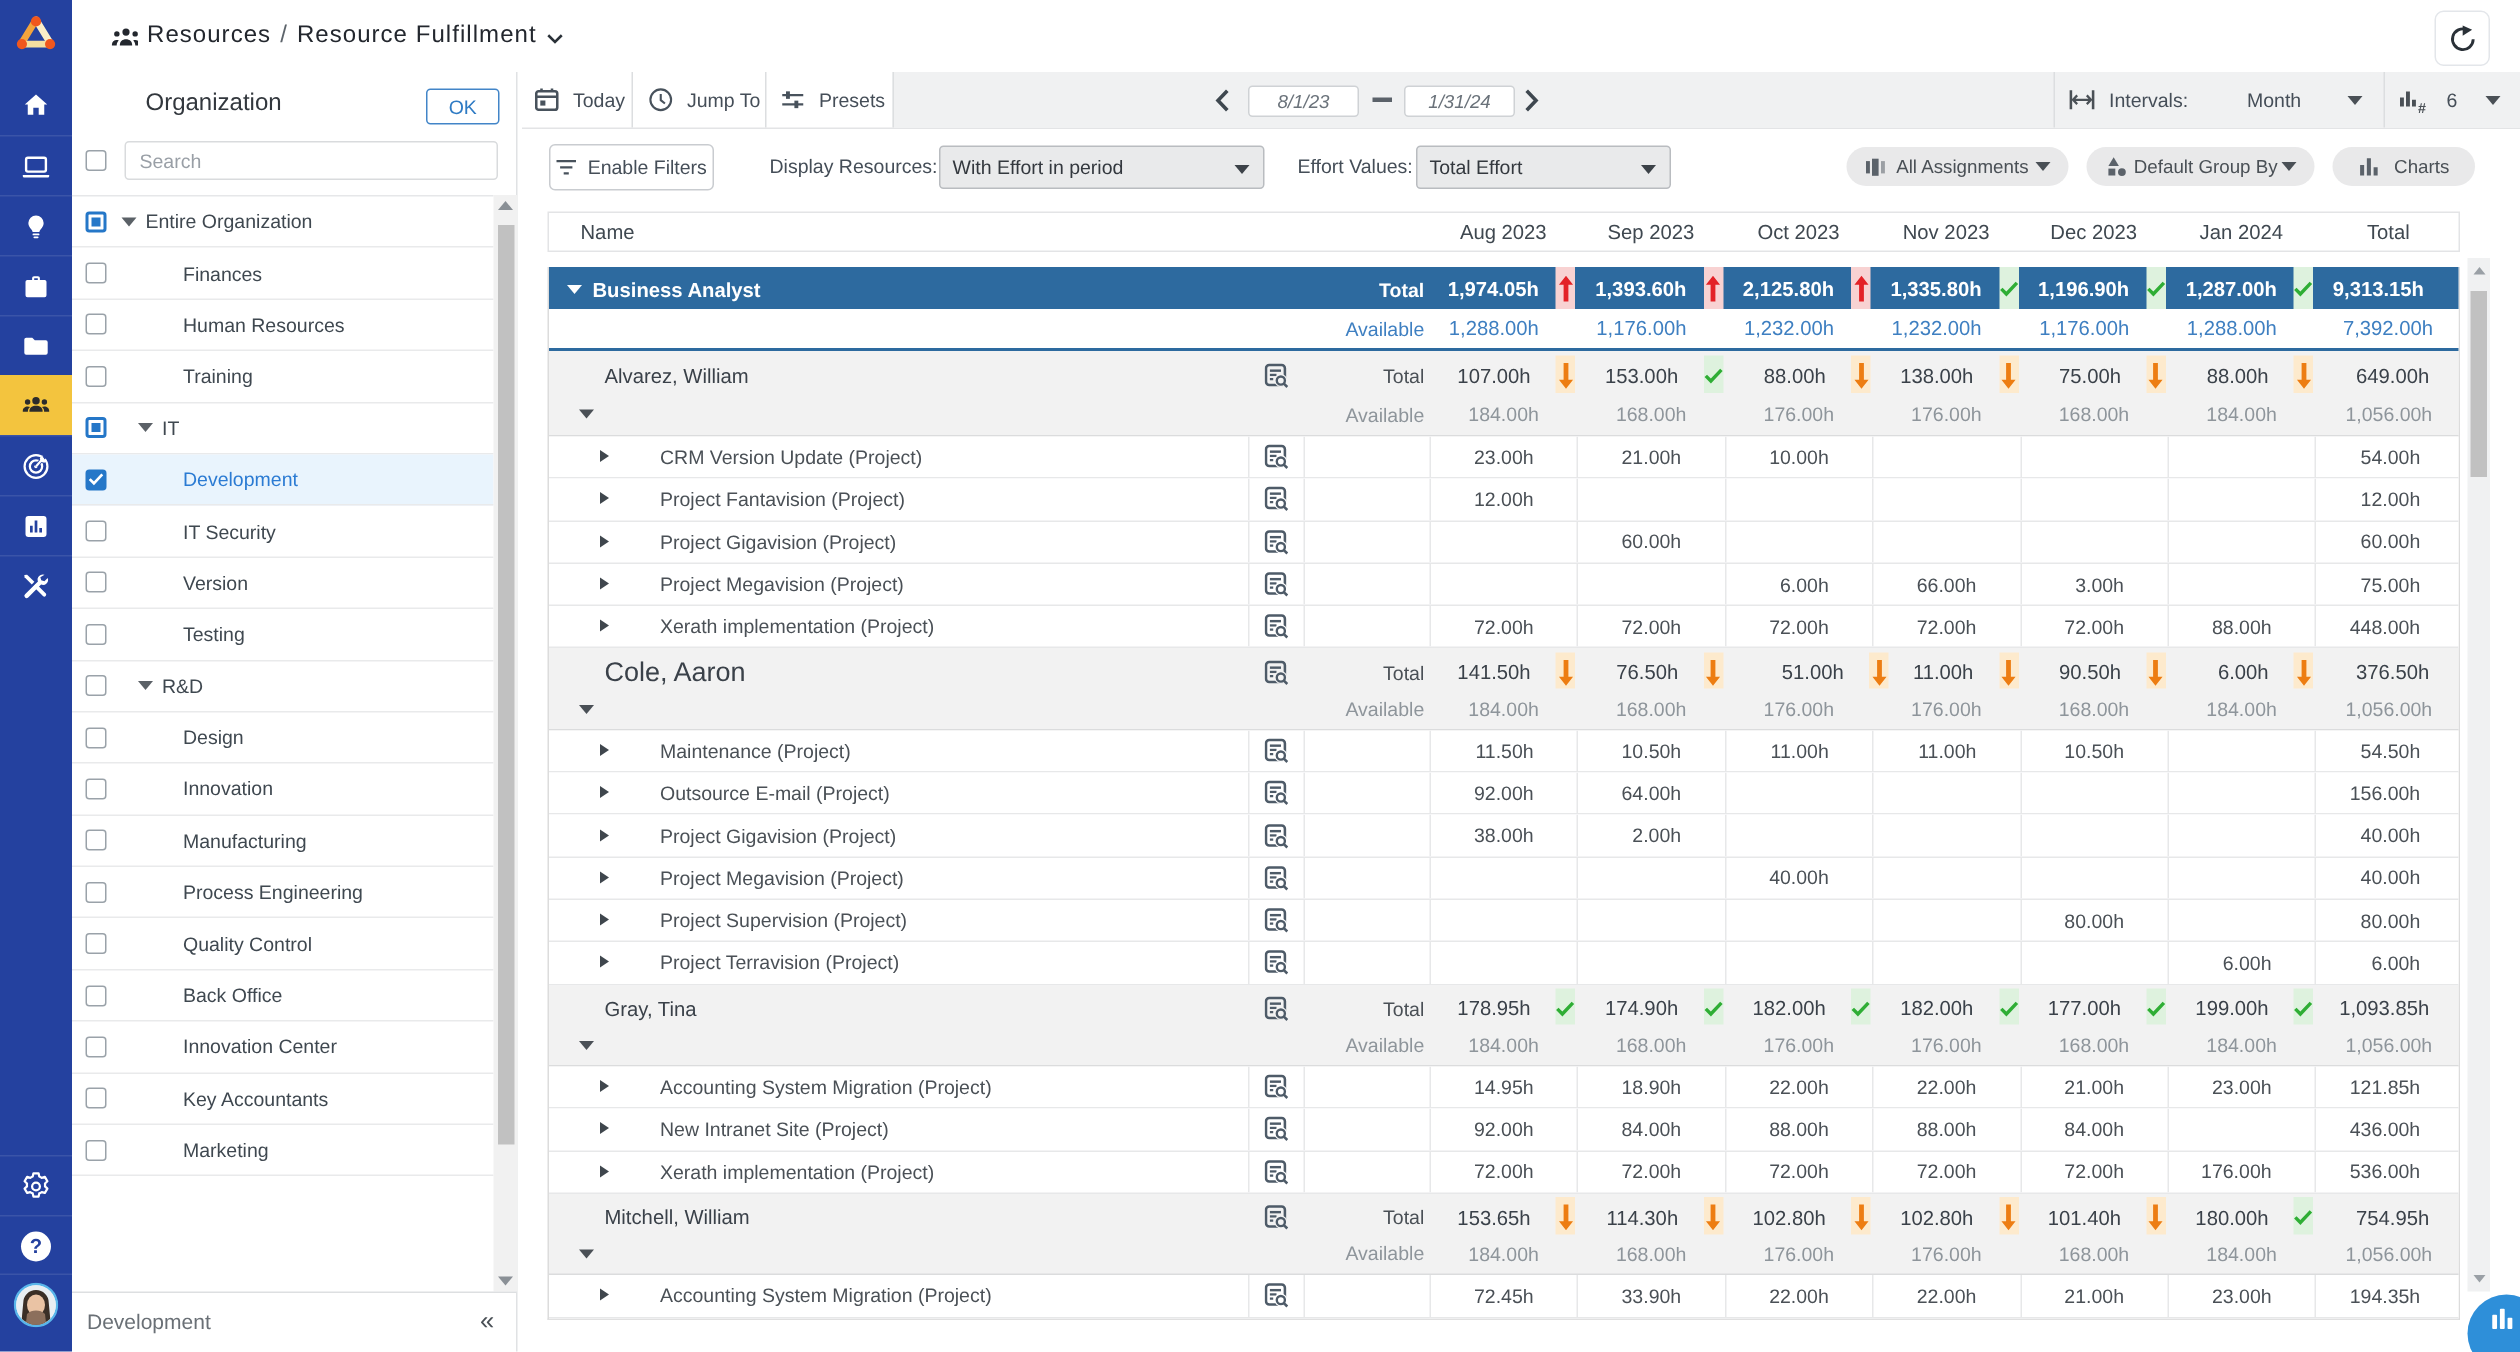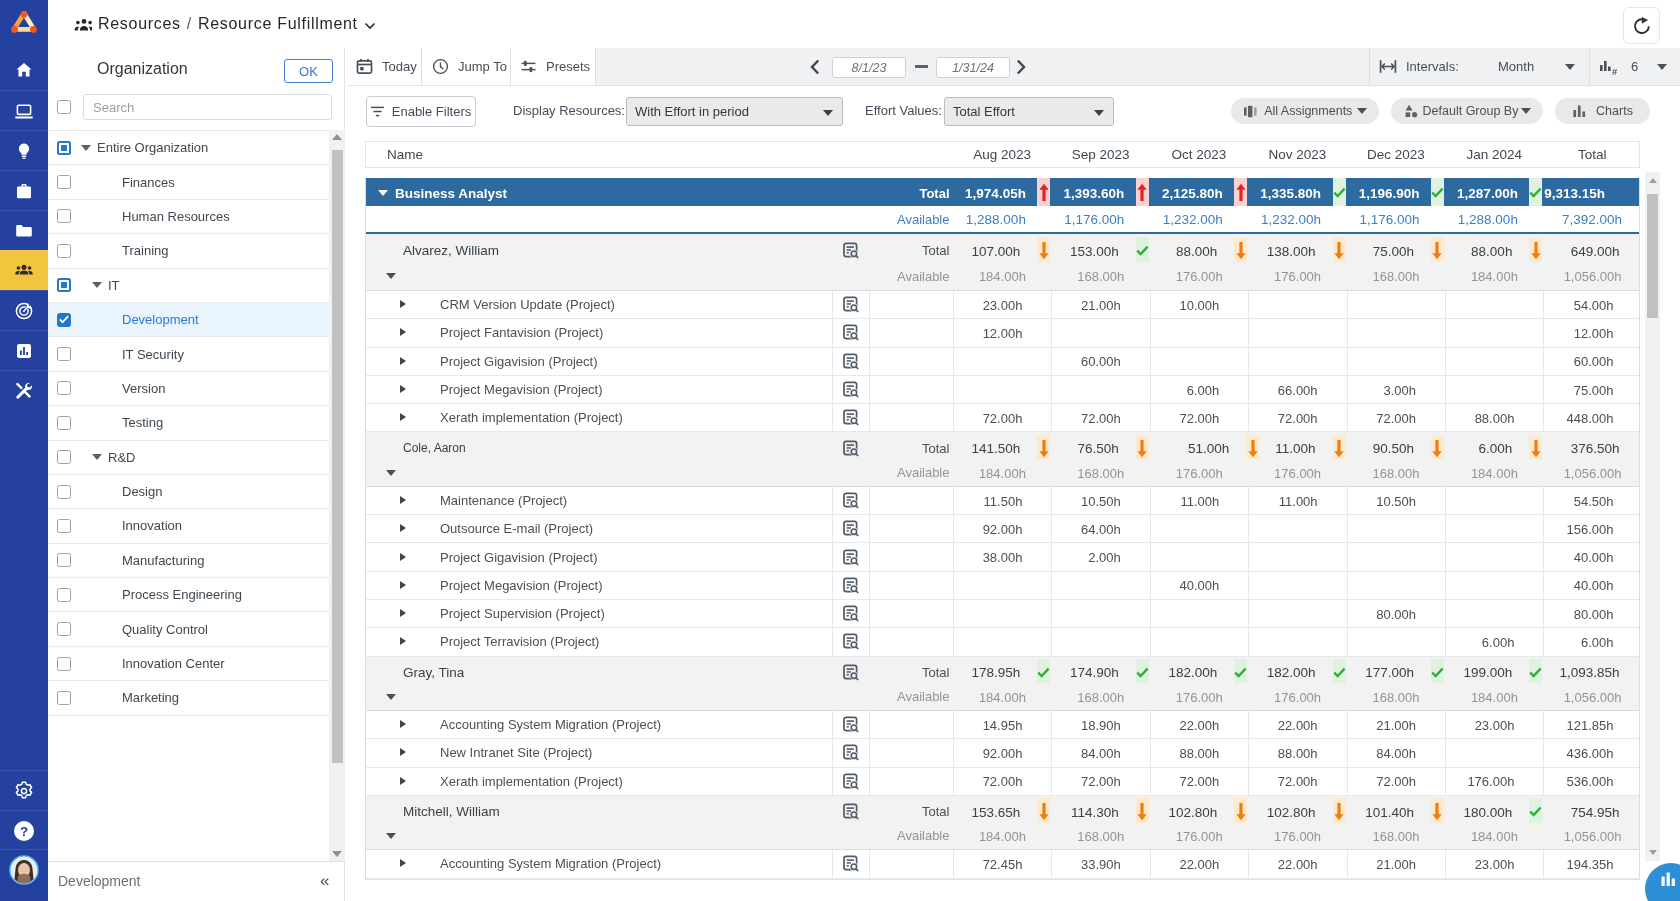--- a/index.html
+++ b/index.html
@@ -65,21 +65,21 @@
 .tri-r { width:0; height:0; border-top:4.5px solid transparent; border-bottom:4.5px solid transparent; border-left:6.5px solid #3f464d; position:absolute; left:0; top:50%; margin-top:-4.5px; }
 .ic { position:absolute; left:465.5px; width:38.5px; top:0; bottom:0; display:flex; align-items:center; justify-content:center; }
 .lab { position:absolute; left:504px; width:83px; top:0; bottom:0; display:flex; align-items:center; justify-content:flex-end; padding-right:3.5px; font-size:13px; }
 .mc { position:absolute; top:0; bottom:0; }
 .mc span { position:absolute; right:28px; top:50%; transform:translateY(-50%); }
 .mc.bval span { color:#fff; font-weight:bold; font-size:13.5px; right:25.5px; }
 .mc.aval span { color:#3e7fc1; font-size:13.5px; right:25.5px; }
 .mc.tval span { color:#3a4149; font-size:13.5px; right:31px; }
 .mc.gval span { color:#8e959b; font-size:13px; right:25.5px; }
 .mc.pval span { color:#4a5056; font-size:13px; right:29px; }
-.mc.tc.bval span { right:36px; }
+.mc.tc.bval span { right:25px; }
 .mc.tc.aval span { right:19px; }
 .mc.tc.tval span { right:21.5px; }
 .mc.tc.gval span { right:19.5px; }
 .mc.tc.pval span { right:27.5px; }
 .strip { position:absolute; right:1px; top:0; bottom:0; width:13px; display:flex; align-items:center; justify-content:center; }
 .pblock .trow:first-child .strip { top:2.5px; bottom:-2.5px; }
 .pblock .trow:first-child .mc span { top:calc(50% + 2.5px); }
 .pblock .trow:first-child .nm, .pblock .trow:first-child .lab, .pblock .trow:first-child .ic { padding-top:5px; }
 .trow.blue .mc span { top:calc(50% + 1px); }
 .trow.blue .nm, .trow.blue .lab { padding-top:2px; }
@@ -298,21 +298,29 @@
       <div class="trw" style="height:34.4px">
         <span class="cb"></span>
         <span class="tlabel" style="margin-left:51px">Process Engineering</span>
       </div>
       <div class="trw" style="height:34.4px">
         <span class="cb"></span>
         <span class="tlabel" style="margin-left:51px">Quality Control</span>
       </div>
       <div class="trw" style="height:34.4px">
         <span class="cb"></span>
+        <span class="tlabel" style="margin-left:51px">Back Office</span>
+      </div>
+      <div class="trw" style="height:34.4px">
+        <span class="cb"></span>
         <span class="tlabel" style="margin-left:51px">Innovation Center</span>
+      </div>
+      <div class="trw" style="height:34.4px">
+        <span class="cb"></span>
+        <span class="tlabel" style="margin-left:51px">Key Accountants</span>
       </div>
       <div class="trw" style="height:34.4px">
         <span class="cb"></span>
         <span class="tlabel" style="margin-left:51px">Marketing</span>
       </div>
     </div>
   <div id="ptreebar">
     <div style="position:absolute;left:3px;top:4px;width:0;height:0;border-left:5px solid transparent;border-right:5px solid transparent;border-bottom:6px solid #8a9096"></div>
     <div id="ptreethumb"></div>
     <div style="position:absolute;left:3px;bottom:4px;width:0;height:0;border-left:5px solid transparent;border-right:5px solid transparent;border-top:6px solid #8a9096"></div>
@@ -822,21 +830,21 @@
         </div>
         <div class="mc pval" style="left:1079.0px;width:98.40000000000009px;border-left:1px solid #e7e8e9;">
           <span>88.00h</span>
         </div>
         <div class="mc tc pval" style="left:1177.4px;width:97.59999999999991px;border-left:1px solid #e7e8e9;">
           <span>448.00h</span>
         </div>
       </div>
       <div class="pblock">
         <div class="trow" style="height:26.7px">
-          <div class="nm" style="left:37px;color:#3a4149;font-size:12px">Cole, Aaron</div>
+          <div class="nm" style="left:37px;color:#3a4149;font-size:18px">Cole, Aaron</div>
           <div class="ic">
             <svg width="16" height="17" viewBox="0 0 16 17" style="">
               <rect x="1" y="1.3" width="12.6" height="13.4" rx="2.2" fill="none" stroke="#4e5b68" stroke-width="1.7"></rect>
               <rect x="3.6" y="4.3" width="7.4" height="1.6" fill="#4e5b68"></rect>
               <rect x="3.6" y="7.2" width="4.4" height="1.5" fill="#4e5b68"></rect>
               <rect x="3.6" y="10" width="2.2" height="1.5" fill="#4e5b68"></rect>
               <circle cx="10.9" cy="11.7" r="4.3" fill="#f2f2f2"></circle>
               <circle cx="10.9" cy="11.7" r="2.7" fill="none" stroke="#4e5b68" stroke-width="1.6"></circle>
               <path d="M12.9 13.7 l2.3 2.3" stroke="#4e5b68" stroke-width="1.7"></path>
             </svg>

